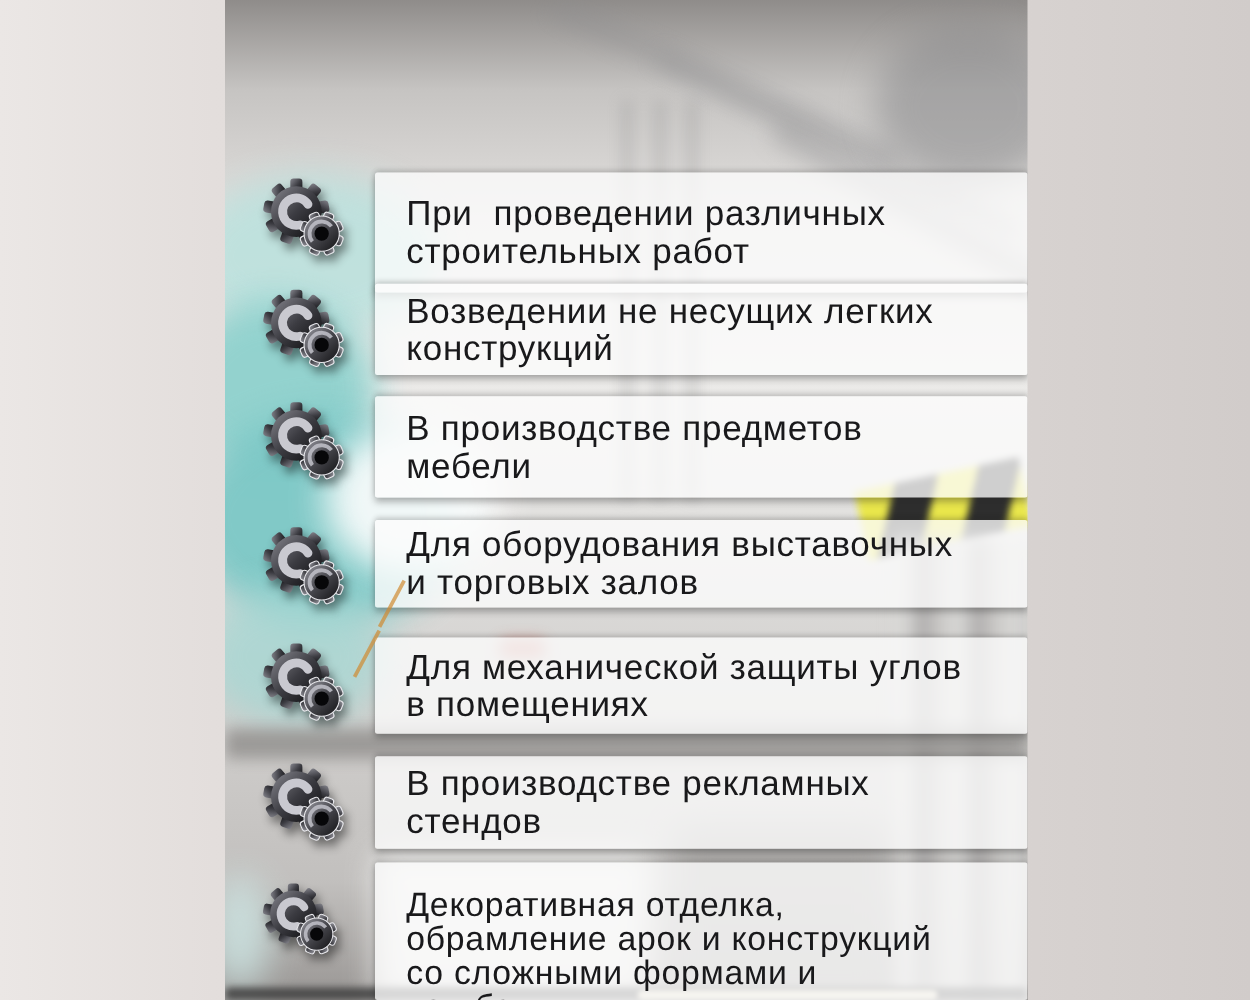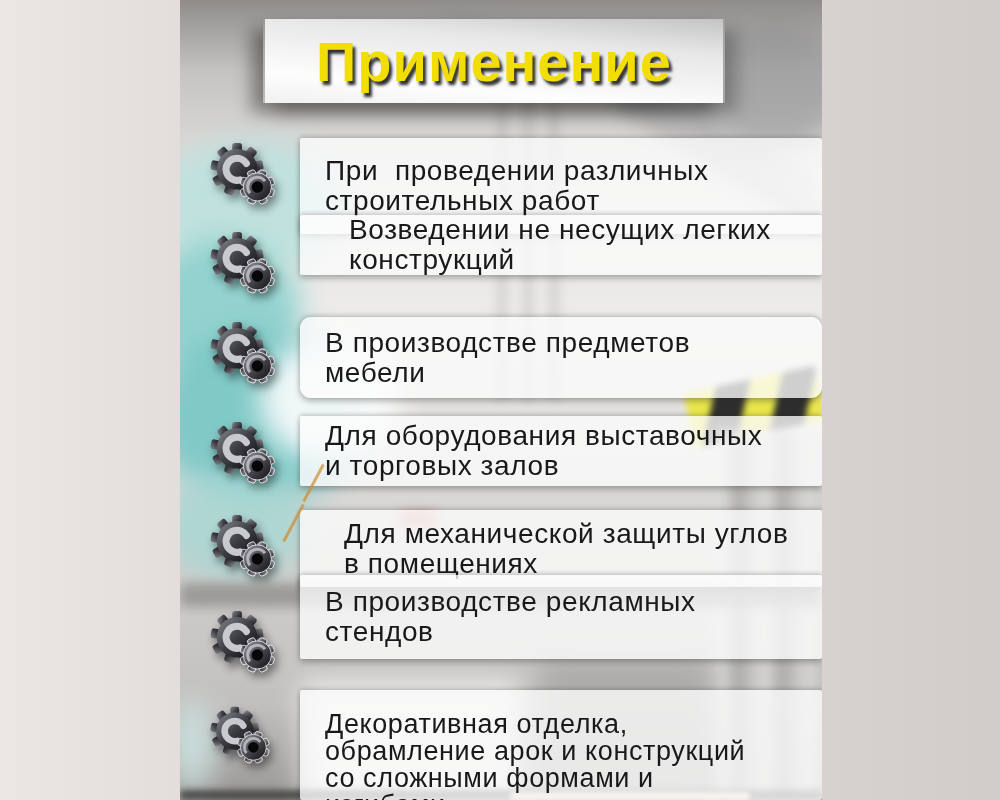--- a/index.html
+++ b/index.html
@@ -36,25 +36,25 @@
     display:flex;align-items:center;
   }
   .itext{
     margin:0;padding-left:25px;white-space:pre-wrap;
     font-size:28px;line-height:30px;letter-spacing:.6px;
     color:var(--color-body_text,#19191b);
   }
   .gear{position:absolute;left:28px;width:74px;height:74px;z-index:6;}
   .gear svg{width:100%;height:100%;filter:drop-shadow(3px 5px 4px rgba(0,0,0,.45));}
   .i1 .strip{top:138px;height:96px;} .i1 .gear{top:142px;}
-  .i2 .strip{top:215px;height:60px;padding-left:24px;} .i2 .gear{top:231px;}
-  .i3 .strip{top:317px;height:81px;border-radius:11px;} .i3 .gear{top:321px;}
+  .i2 .strip{top:227px;height:73px;} .i2 .gear{top:231px;}
+  .i3 .strip{top:317px;height:81px;} .i3 .gear{top:321px;}
   .i4 .strip{top:416px;height:70px;} .i4 .gear{top:421px;}
-  .i5 .strip{top:510px;height:77px;padding-left:19px;} .i5 .gear{top:514px;}
-  .i6 .strip{top:575px;height:84px;} .i6 .gear{top:610px;}
+  .i5 .strip{top:510px;height:77px;} .i5 .gear{top:514px;}
+  .i6 .strip{top:605px;height:74px;} .i6 .gear{top:610px;}
   .i7 .strip{top:690px;height:110px;} .i7 .gear{top:706px;width:68px;height:68px;}
   .i7 .itext{font-size:27px;line-height:27px;margin-top:40px;}
   
   .streak{position:absolute;background:#8e8e90;filter:blur(9px);}
   .hazard{
     position:absolute;left:508px;top:379px;width:134px;height:56px;
     transform:rotate(-12deg);filter:blur(3px);opacity:.92;
     background:repeating-linear-gradient(115deg,var(--color-hazard_yellow,#eae73f) 0 30px,#1f1f1f 30px 62px);
   }
   .vstreaks-right{
@@ -129,23 +129,20 @@
   <div class="vlines-mid"></div>
   <div class="hazard"></div>
   <div class="vstreaks-right"></div>
   <div class="bar" style="left:0;top:583px;width:642px;height:24px;background:#93918f;filter:blur(6px);opacity:.85;"></div>
   <div class="blob" style="left:120px;top:680px;width:220px;height:120px;background:#f2f2f0;opacity:.85;border-radius:10px;filter:blur(12px);"></div>
   <div class="blob" style="left:360px;top:660px;width:170px;height:140px;background:#a5a3a1;opacity:.7;border-radius:10px;filter:blur(12px);"></div>
   <div class="bar" style="left:0;top:790px;width:642px;height:10px;background:#3f3f3f;filter:blur(3px);opacity:.85;"></div>
   <div class="bar" style="left:330px;top:792px;width:240px;height:8px;background:#efe8d2;filter:blur(2px);opacity:.9;"></div>
   <div class="bar" style="left:220px;top:512px;width:36px;height:14px;background:#c4574a;filter:blur(6px);opacity:.55;"></div>
 
-  <div class="banner">
-    <h1>Применение</h1>
-  </div>
 
   <div class="item i1">
     <span class="gear"><svg>
           <use href="#gears"></use>
         </svg></span>
     <div class="strip">
       <p class="itext">При  проведении различных
 строительных работ</p>
     </div>
   </div>

